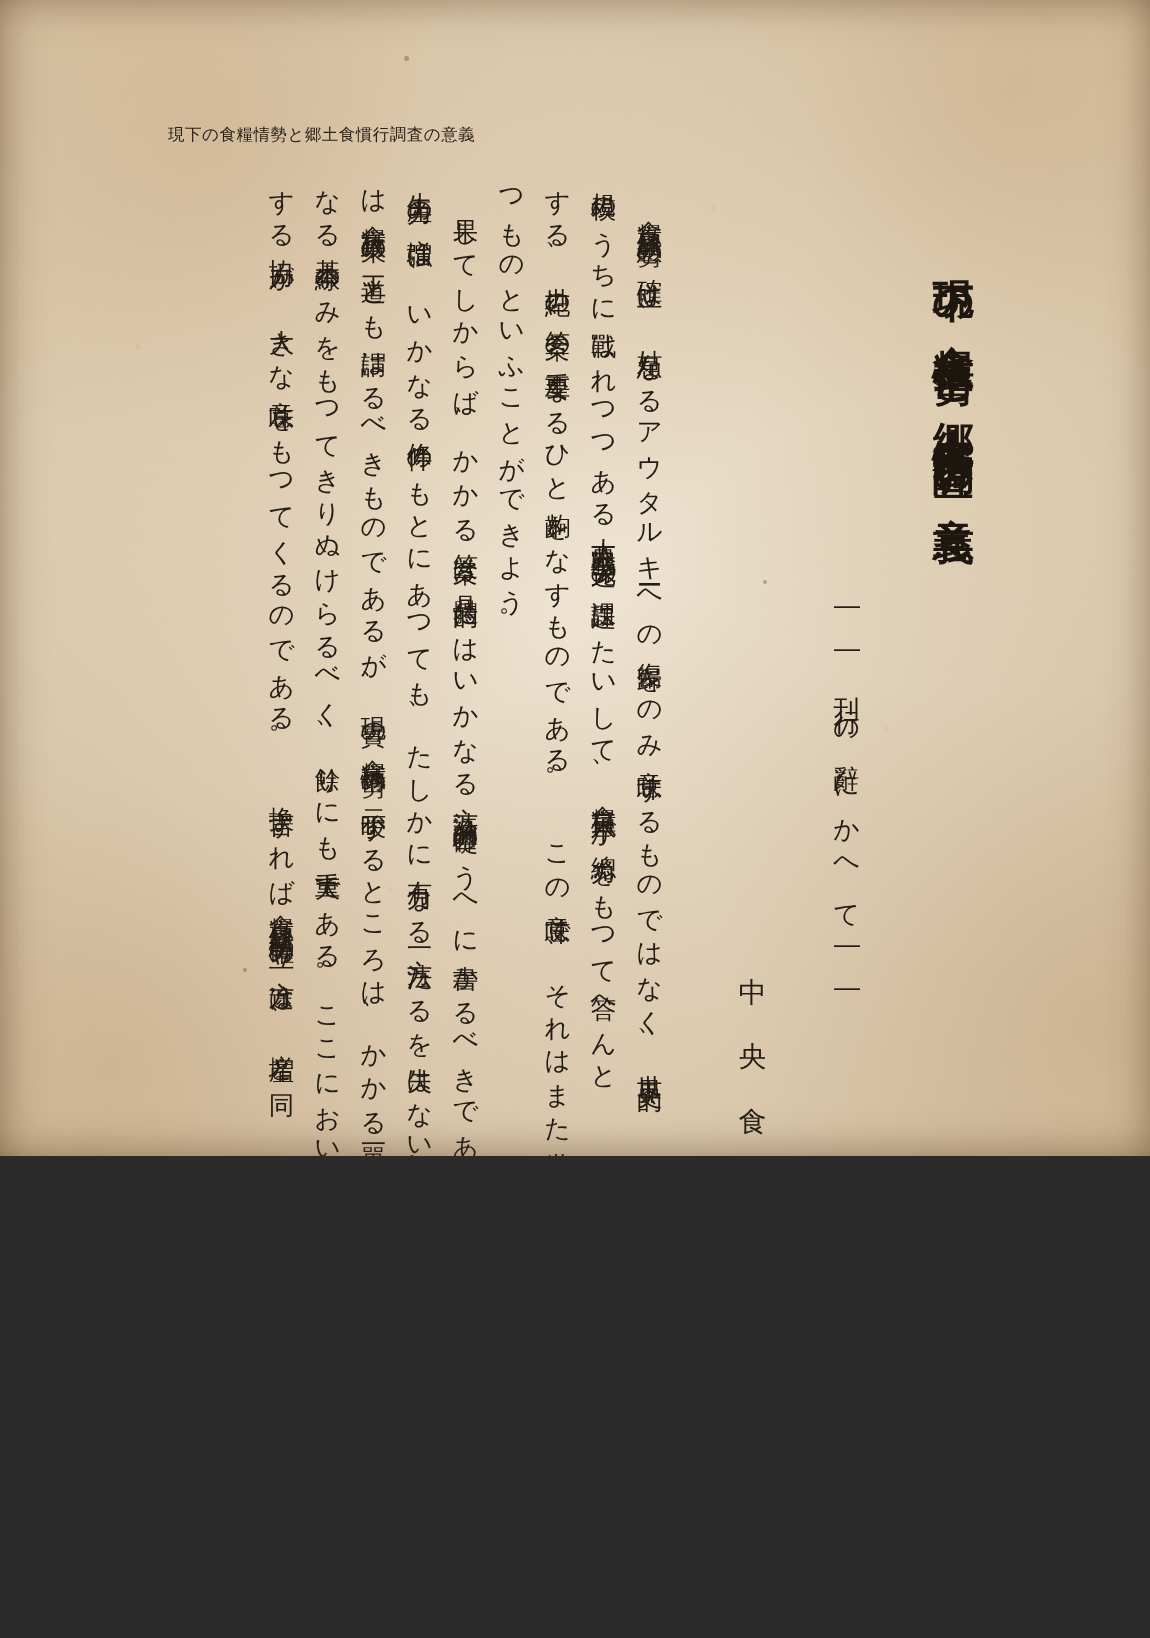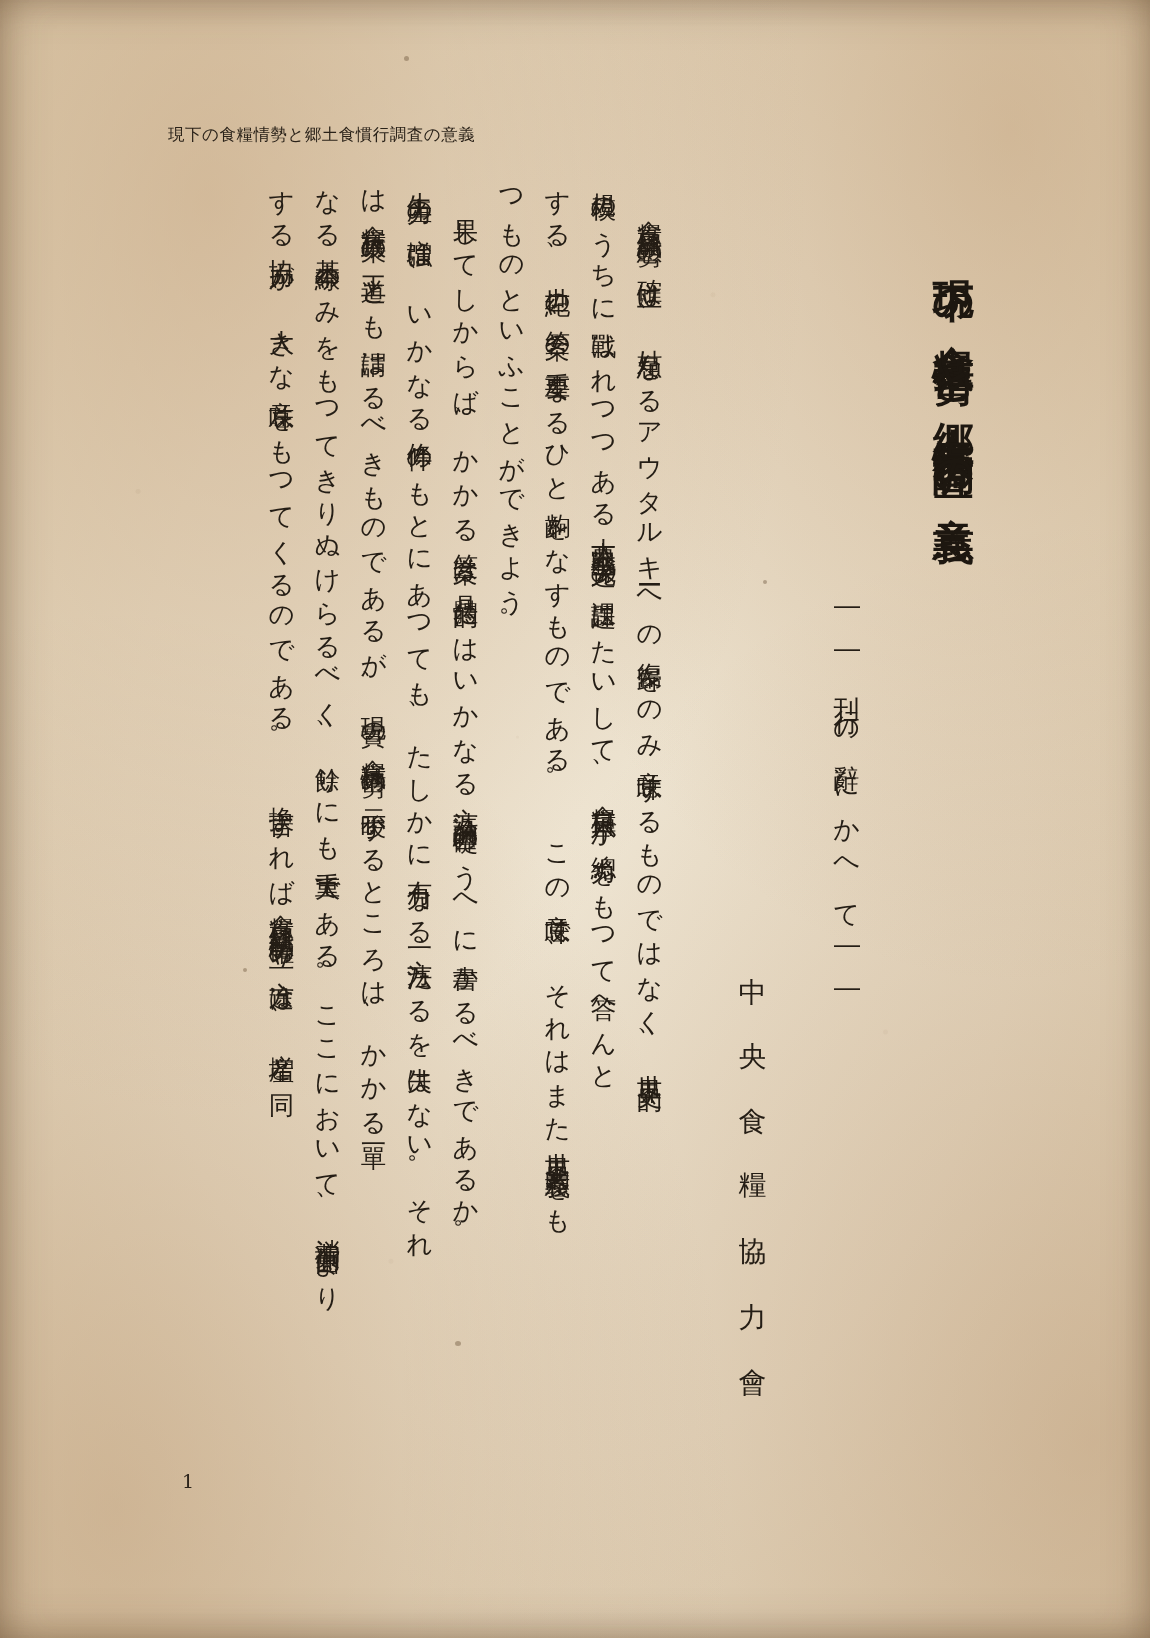--- a/index.html
+++ b/index.html
@@ -3,21 +3,21 @@
 <meta charset="utf-8">
 <style>
   html, body {
     margin: 0;
     padding: 0;
     background: #2b2b2b;
   }
   .page {
     position: relative;
     width: 1150px;
-    height: 1638px;
+    height: 1156px;
     overflow: hidden;
     background:
       radial-gradient(ellipse at 18% 12%, rgba(196,162,124,0.55) 0%, rgba(196,162,124,0.0) 45%),
       radial-gradient(ellipse at 88% 8%, rgba(188,150,110,0.45) 0%, rgba(188,150,110,0.0) 40%),
       radial-gradient(ellipse at 10% 92%, rgba(186,150,112,0.5) 0%, rgba(186,150,112,0.0) 42%),
       radial-gradient(ellipse at 95% 88%, rgba(180,142,104,0.45) 0%, rgba(180,142,104,0.0) 45%),
       radial-gradient(ellipse at 50% 50%, #efe6d4 0%, #e8dcc6 55%, #ddcdb0 100%);
     font-family: "DejaVu Serif", "Liberation Serif", serif;
     color: #221c14;
   }

